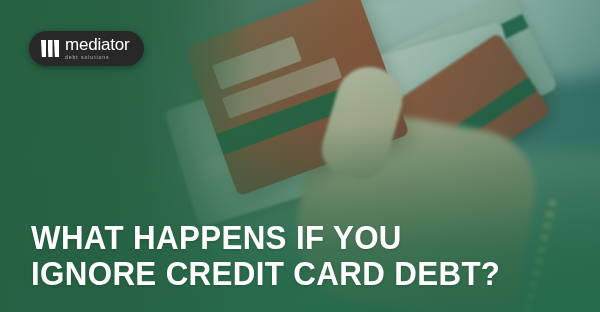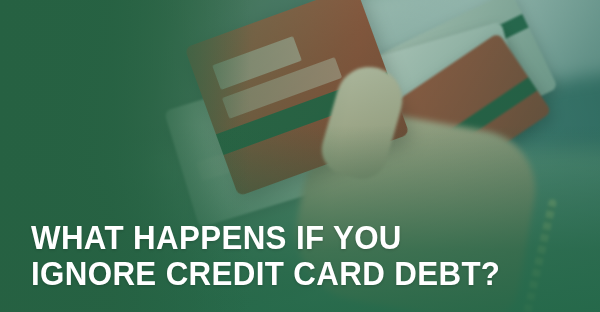--- a/index.html
+++ b/index.html
@@ -299,19 +299,30 @@
 
     <div class="thumb"></div>
     <div class="chain"></div>
     <div class="scissors"></div>
   </div>
 
   <div class="wash"></div>
   <div class="wash-bottom"></div>
   <div class="wash-left"></div>
 
+  <div class="logo-pill">
+    <span class="logo-mark">
+      <i class="b1"></i>
+        <i class="b2"></i>
+        <i class="b3"></i>
+    </span>
+    <span class="logo-words">
+      <span class="logo-name">mediator</span>
+      <span class="logo-sub">debt solutions</span>
+    </span>
+  </div>
 
   <h1 class="headline">
     <span class="hl-line">WHAT HAPPENS IF YOU</span>
     <span class="hl-line">IGNORE CREDIT CARD DEBT?</span>
   </h1>
 
 </div>
 
 </body></html>

